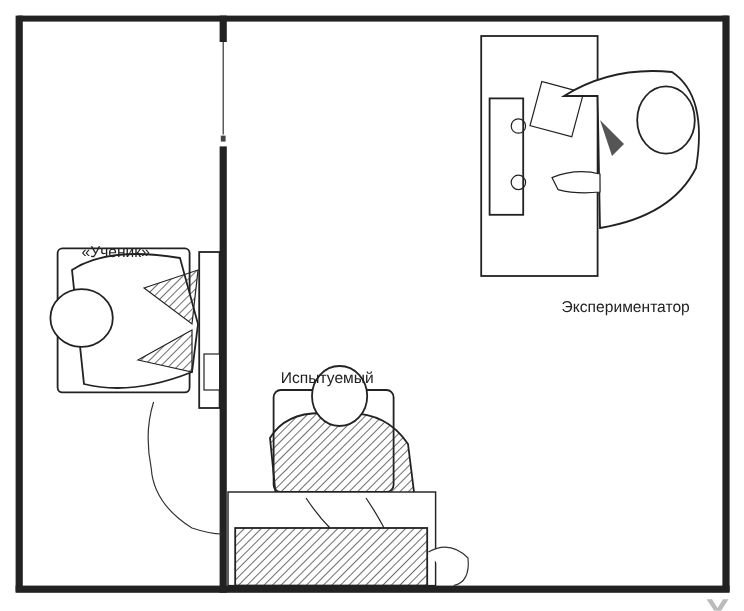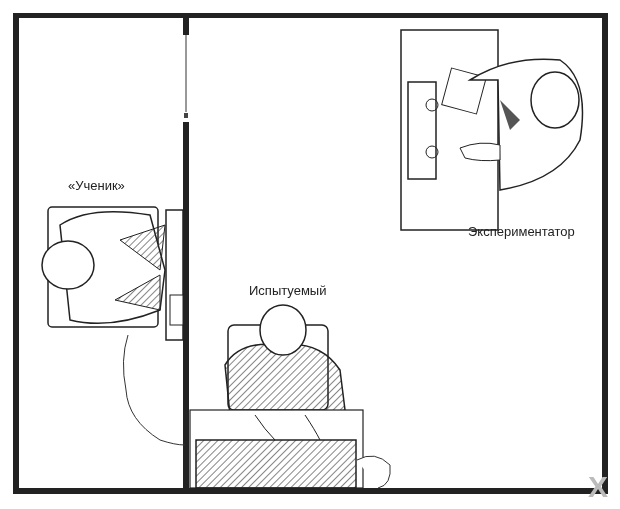--- a/index.html
+++ b/index.html
@@ -1,18 +1,18 @@
 <!DOCTYPE html>
 <html><head>
 <meta charset="utf-8">
 <style>
   html,body{margin:0;padding:0;background:#fff;}
   body{width:620px;height:509px;position:relative;overflow:hidden;font-family:"Liberation Sans",sans-serif;}
   svg{position:absolute;left:0;top:0;}
-  .label{position:absolute;font-size:13px;color:#222;white-space:nowrap;}
+  .label{position:absolute;font-size:13px;color:#222;white-space:nowrap;margin-top:24px;}
 </style>
 </head>
 <body>
 
 <svg width="620" height="509" viewBox="0 0 620 509">
   <defs>
     <pattern id="hatch" width="5" height="5" patternUnits="userSpaceOnUse" patternTransform="rotate(45)">
       <line x1="0" y1="0" x2="0" y2="5" stroke="#333" stroke-width="1.2"></line>
     </pattern>
   </defs>
@@ -59,15 +59,15 @@
     <path d="M225 365 Q240 340 280 345 Q320 340 340 370 L345 410 L320 420 L230 415 Z" fill="url(#hatch)" stroke="#222" stroke-width="1.5"></path>
     <ellipse cx="283" cy="330" rx="23" ry="25" fill="#fff" stroke="#222" stroke-width="1.5"></ellipse>
     <rect x="190" y="410" width="173" height="78" fill="#fff" stroke="#222" stroke-width="1.2"></rect>
     <rect x="196" y="440" width="160" height="48" fill="url(#hatch)" stroke="#222" stroke-width="1.5"></rect>
     <path d="M255 415 Q265 430 275 440 M305 415 Q315 430 320 440" fill="none" stroke="#222"></path>
     <path d="M357 460 Q375 450 390 465 Q392 485 378 488" fill="#fff" stroke="#333"></path>
   </g>
 </svg>
 
 <div class="label" style="left:68px;top:178px;">«Ученик»</div>
-<div class="label" style="left:249px;top:283px;">Испытуемый</div>
+<div class="label" style="left:234px;top:283px;">Испытуемый</div>
 <div class="label" style="left:468px;top:224px;">Экспериментатор</div>
 <div class="label" style="left:588px;top:470px;font-size:30px;color:#bbb;font-weight:bold;">X</div>
 
 </body></html>

